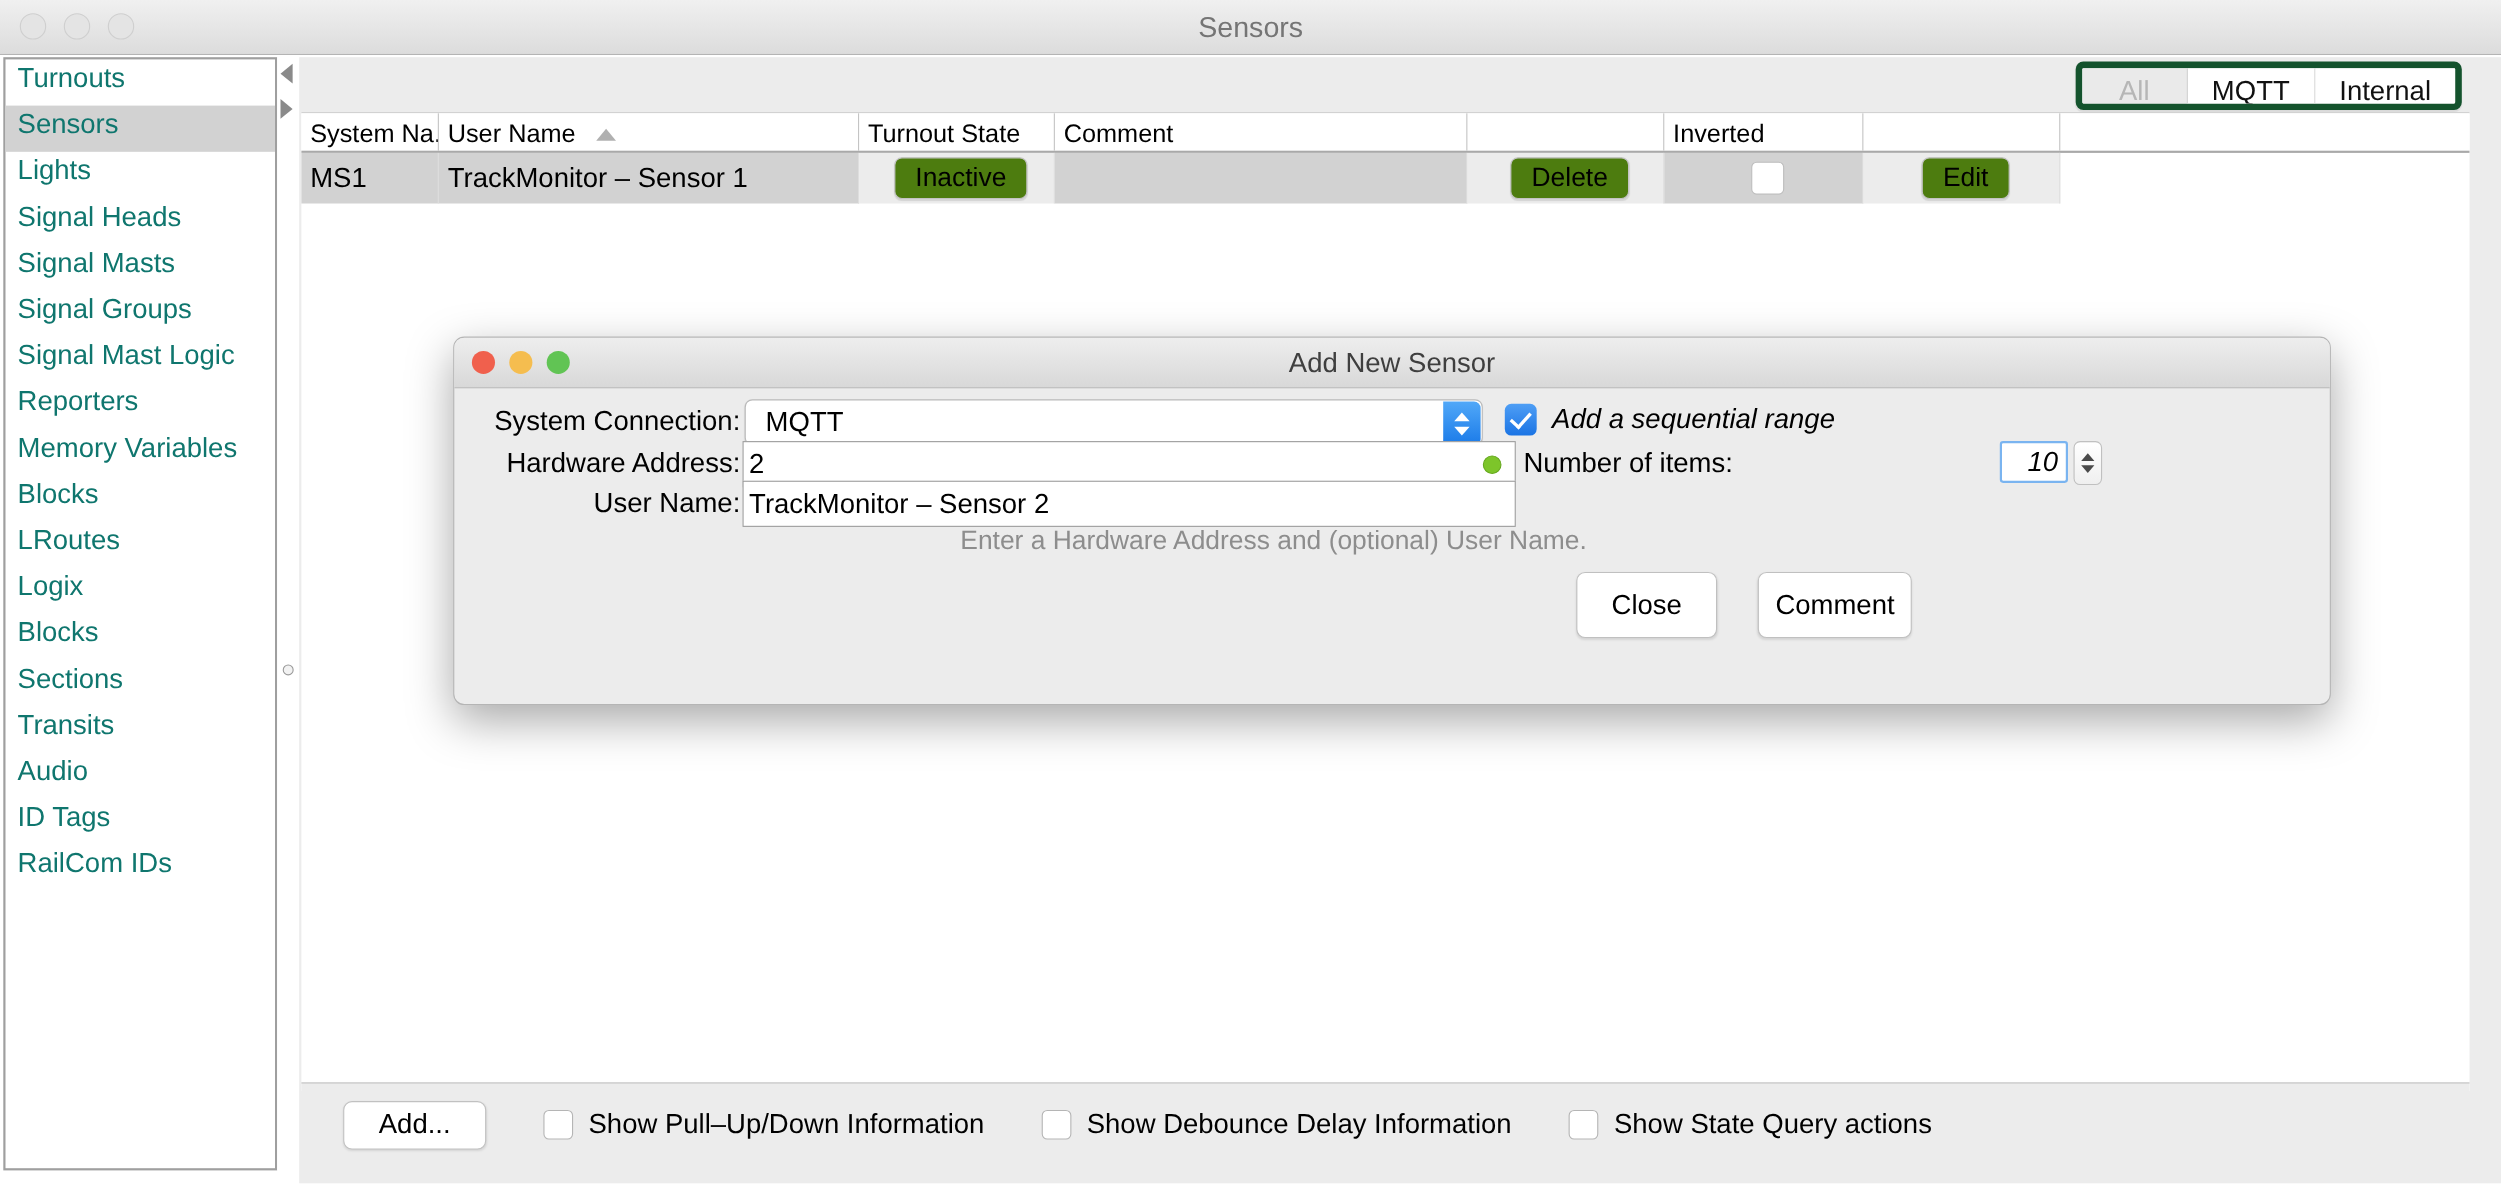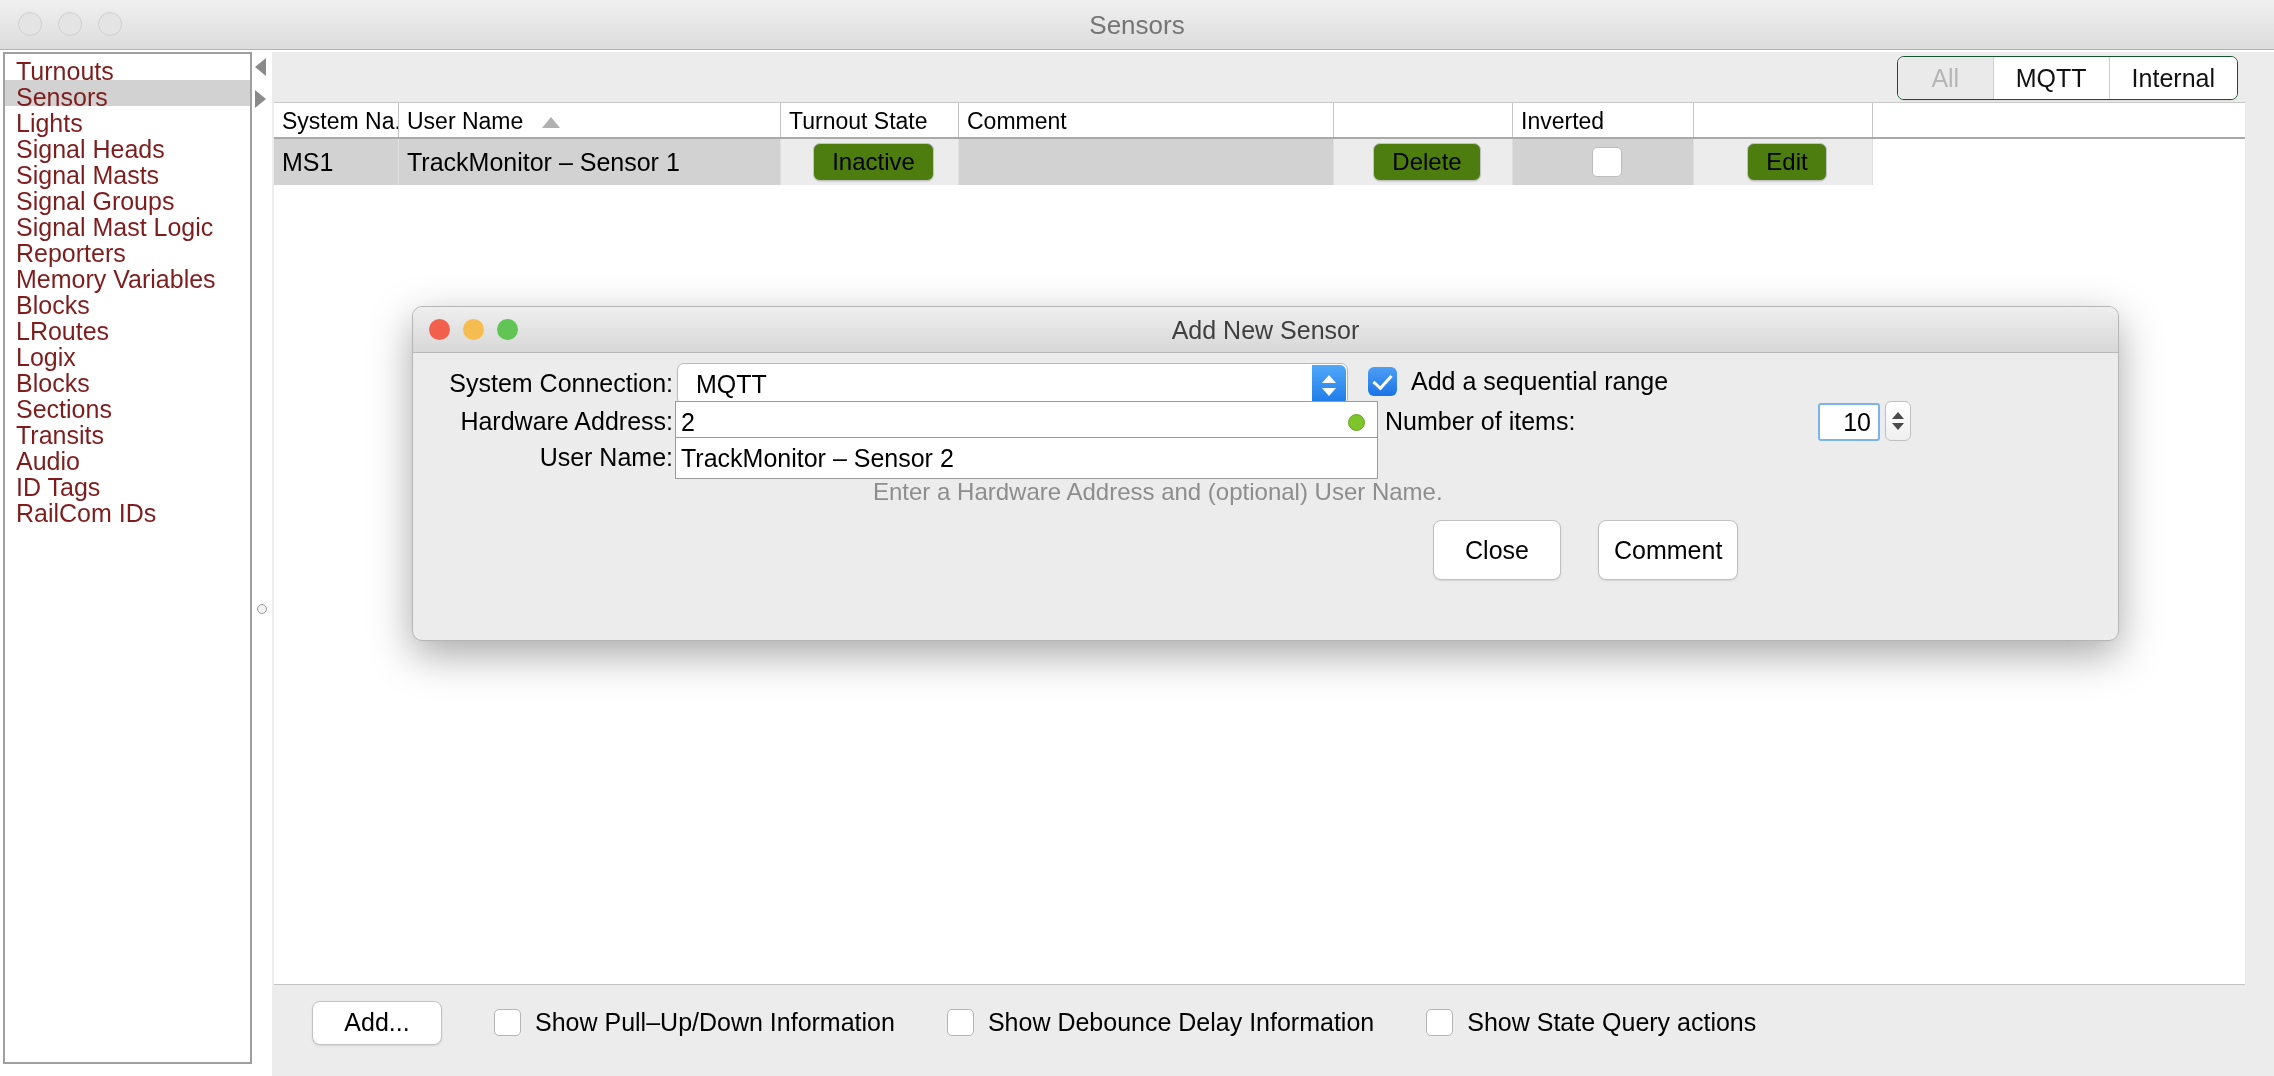--- a/index.html
+++ b/index.html
@@ -37,23 +37,23 @@
   
   .sidebar-wrap {
     position: absolute; left: 3px; top: 52px;
     width: 249px; height: 1012px;
     background: #ffffff;
     border: 2px solid #9f9f9f;
     overflow: hidden;
   }
   .sb-list { padding: 0; margin: 0; list-style: none; }
   .sb-item {
-    height: 26px; line-height: 34px;
+    height: 42px; line-height: 34px;
     padding-left: 11px;
-    font-size: 25px; color: #7f1d1d;
+    font-size: 25px; color: #0f766e;
     white-space: nowrap;
   }
   .sb-item.selected { background: #d2d2d2; }
 
   
   .split-col {
     position: absolute; left: 252px; top: 52px;
     width: 20px; height: 1012px;
     background: #ffffff;
   }
@@ -84,21 +84,21 @@
     position: absolute; left: 272px; top: 52px;
     width: 2002px; height: 1024px;
     background: #ececec;
   }
 
   
   .segmented {
     position: absolute; right: 36px; top: 4px;
     display: flex;
     height: 44px;
-    border: 1px solid #14532d;
+    border: 6px solid #14532d;
     border-radius: 7px;
     overflow: hidden;
     background: #ffffff;
     box-shadow: 0 1px 1px rgba(0,0,0,0.08);
   }
   .seg-btn {
     min-width: 96px;
     padding: 0 22px;
     height: 42px; line-height: 42px;
     font-size: 25px; color: #111;
@@ -235,21 +235,21 @@
   .dot-red { background: #f0604d; }
   .dot-yellow { background: #f5bd4f; }
   .dot-green { background: #61c454; }
   .dlg-title {
     position: absolute; left: 0; top: 0; width: 100%; height: 46px;
     line-height: 46px; text-align: center;
     font-size: 25px; color: #3f3f3f;
   }
   .dlg-body { position: relative; height: 289px; }
 
-  .frow { position: absolute; display: flex; align-items: flex-end; }
+  .frow { position: absolute; display: flex; align-items: flex-start; font-style: italic; }
   .flabel {
     font-size: 25px; color: #000;
     text-align: right;
     white-space: nowrap;
   }
 
   
   .combo {
     position: relative;
     height: 42px;

